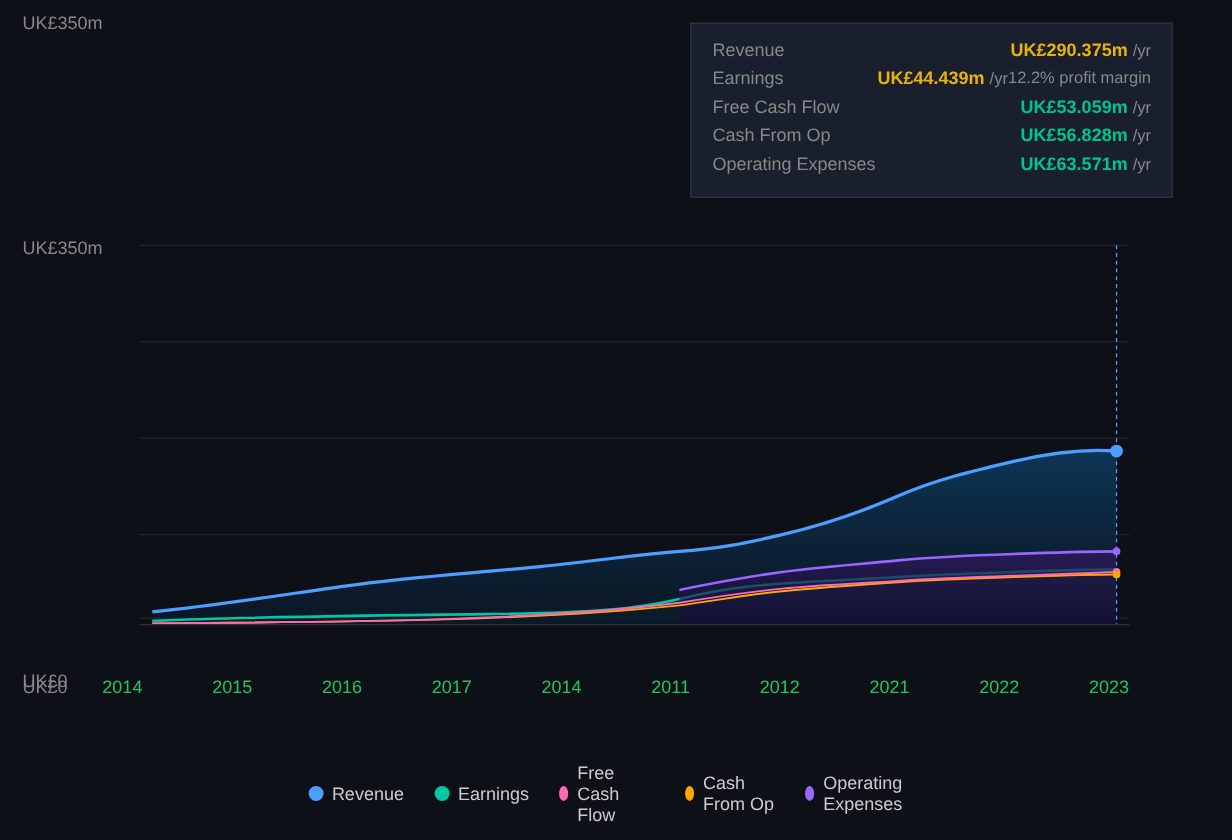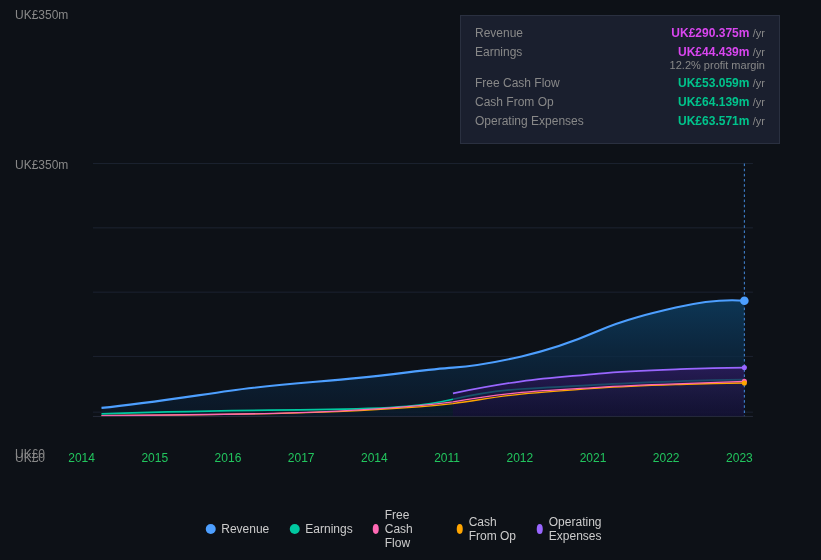--- a/index.html
+++ b/index.html
@@ -35,32 +35,31 @@
       justify-content: space-between;
       align-items: flex-start;
       margin-bottom: 5px;
       font-size: 12px;
     }
     .tooltip-label {
       color: #888;
       min-width: 110px;
     }
     .tooltip-value {
-      color: #d946ef;
+      color: #eab308;
       font-weight: bold;
     }
     .tooltip-value.green { color: #00c48c; }
     .tooltip-sub {
       color: #888;
       font-size: 11px;
     }
     .tooltip-profit-row {
       display: flex;
-      flex-direction: column;
-      align-items: flex-end;
+      align-items: center;
     }
 
     .y-label {
       position: absolute;
       top: 8px;
       left: 15px;
       color: #888;
       font-size: 12px;
     }
     .y-label-zero {
@@ -125,21 +124,21 @@
     </div>
   </div>
 
   <div class="tooltip-row">
     <span class="tooltip-label">Free Cash Flow</span>
     <span><span class="tooltip-value green">UK£53.059m</span> <span class="tooltip-sub">/yr</span></span>
   </div>
 
   <div class="tooltip-row">
     <span class="tooltip-label">Cash From Op</span>
-    <span><span class="tooltip-value green">UK£64.139m</span> <span class="tooltip-sub">/yr</span></span>
+    <span><span class="tooltip-value green">UK£56.828m</span> <span class="tooltip-sub">/yr</span></span>
   </div>
 
   <div class="tooltip-row">
     <span class="tooltip-label">Operating Expenses</span>
     <span><span class="tooltip-value green">UK£63.571m</span> <span class="tooltip-sub">/yr</span></span>
   </div>
 </div>
 
 <div class="y-label">UK£350m</div>
 <div class="y-label-zero" style="position:absolute; bottom:95px; left:15px; color:#888; font-size:12px;">UK£0</div>

